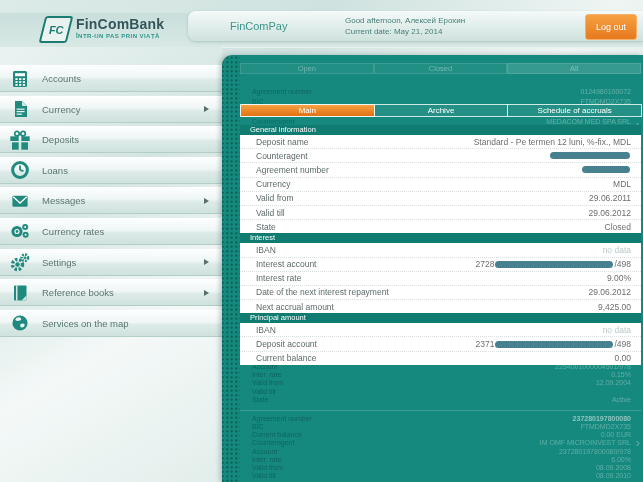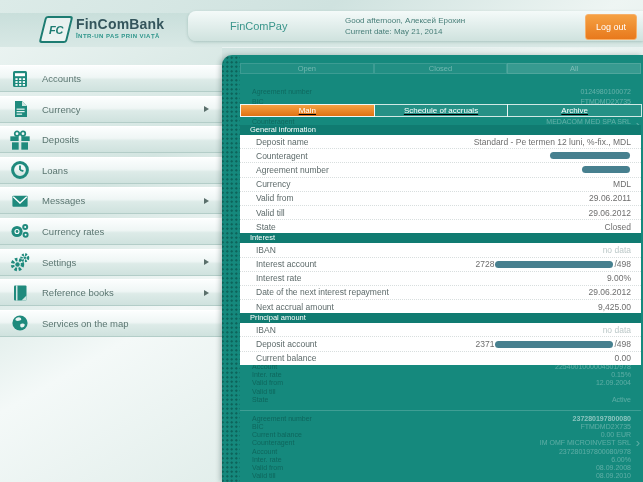--- a/index.html
+++ b/index.html
@@ -68,21 +68,21 @@
   .g-row{position:relative;height:8.15px;line-height:8.15px;}
   .g-row .gl{position:absolute;left:0;color:rgba(0,42,38,.38);}
   .g-row .gv{position:absolute;right:0;color:rgba(255,255,255,.3);}
   .g-row .gv.strong{color:rgba(255,255,255,.5);font-weight:bold;}
   .g-sep{position:absolute;left:18px;right:2px;height:1px;background:rgba(255,255,255,.18);}
 
   
   .content{position:absolute;inset:0;}
   .dd-head{position:absolute;left:24px;top:15px;display:flex;align-items:center;}
   .dd-title{margin-left:11px;font-size:10.5px;color:#fff;margin-top:8px;}
-  .tabs{position:absolute;left:18px;right:2px;top:49px;height:13px;display:flex;text-decoration:underline;}
+  .tabs{position:absolute;left:18px;right:2px;top:49px;height:13px;display:flex;}
   .tab{flex:1;border:1px solid rgba(240,248,246,.85);background:rgba(255,255,255,.07);
     color:#fff;font-size:8px;display:flex;align-items:center;justify-content:center;margin-right:-1px;}
   .tab.active{background:linear-gradient(180deg,#f5a143,#e07213);border-color:#f0f8f6;}
   .sections{position:absolute;left:18px;right:2px;top:70px;}
   .sec-head{height:10px;line-height:10px;background:#107b71;color:#fff;font-size:7.5px;padding-left:10px;}
   .rows{background:#fff;}
   .row{height:13.2px;display:flex;align-items:center;padding:0 10px 0 16px;}
   .rows .row:not(:last-child){border-bottom:1px dotted #d8dede;}
   .row .lab{flex:1;font-size:8.5px;color:#5d6a6a;white-space:nowrap;}
   .row .val{font-size:8.5px;color:#6e6e6e;white-space:nowrap;display:flex;align-items:center;}
@@ -329,22 +329,22 @@
           <div class="g-row">
             <span class="gl">Valid till</span>
             <span class="gv">08.09.2010</span>
           </div>
         </div>
       </div>
 
     <div class="content">
       <div class="tabs" id="tabs">
           <div class="tab active">Main</div>
+          <div class="tab">Archive</div>
           <div class="tab">Schedule of accruals</div>
-          <div class="tab">Archive</div>
         </div>
       <div class="sections" id="sections">
           <div class="sec-head">General information</div>
           <div class="rows">
             <div class="row">
               <span class="lab">Deposit name</span>
       <span class="val">Standard - Pe termen 12 luni, %-fix., MDL</span>
             </div>
             <div class="row">
               <span class="lab">Counteragent</span>

